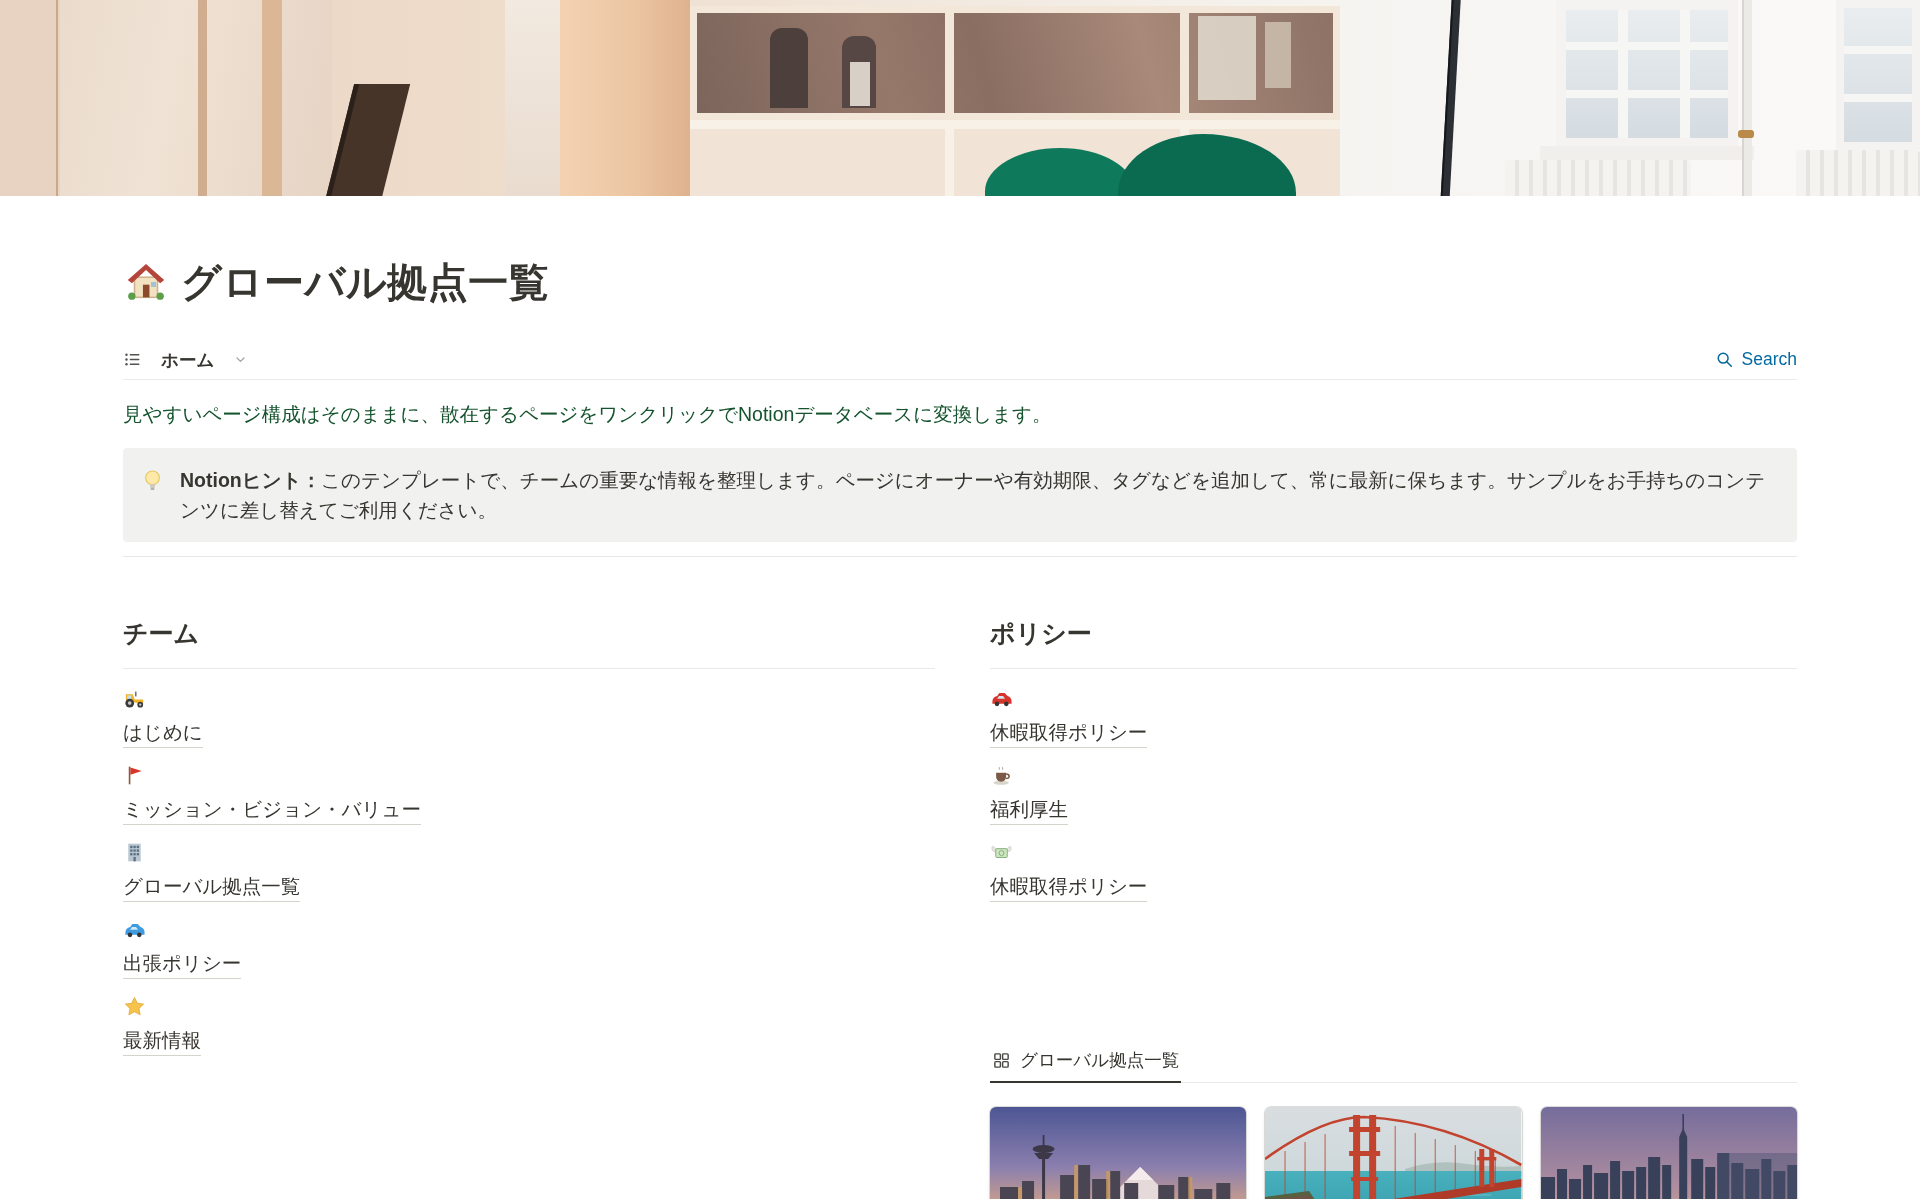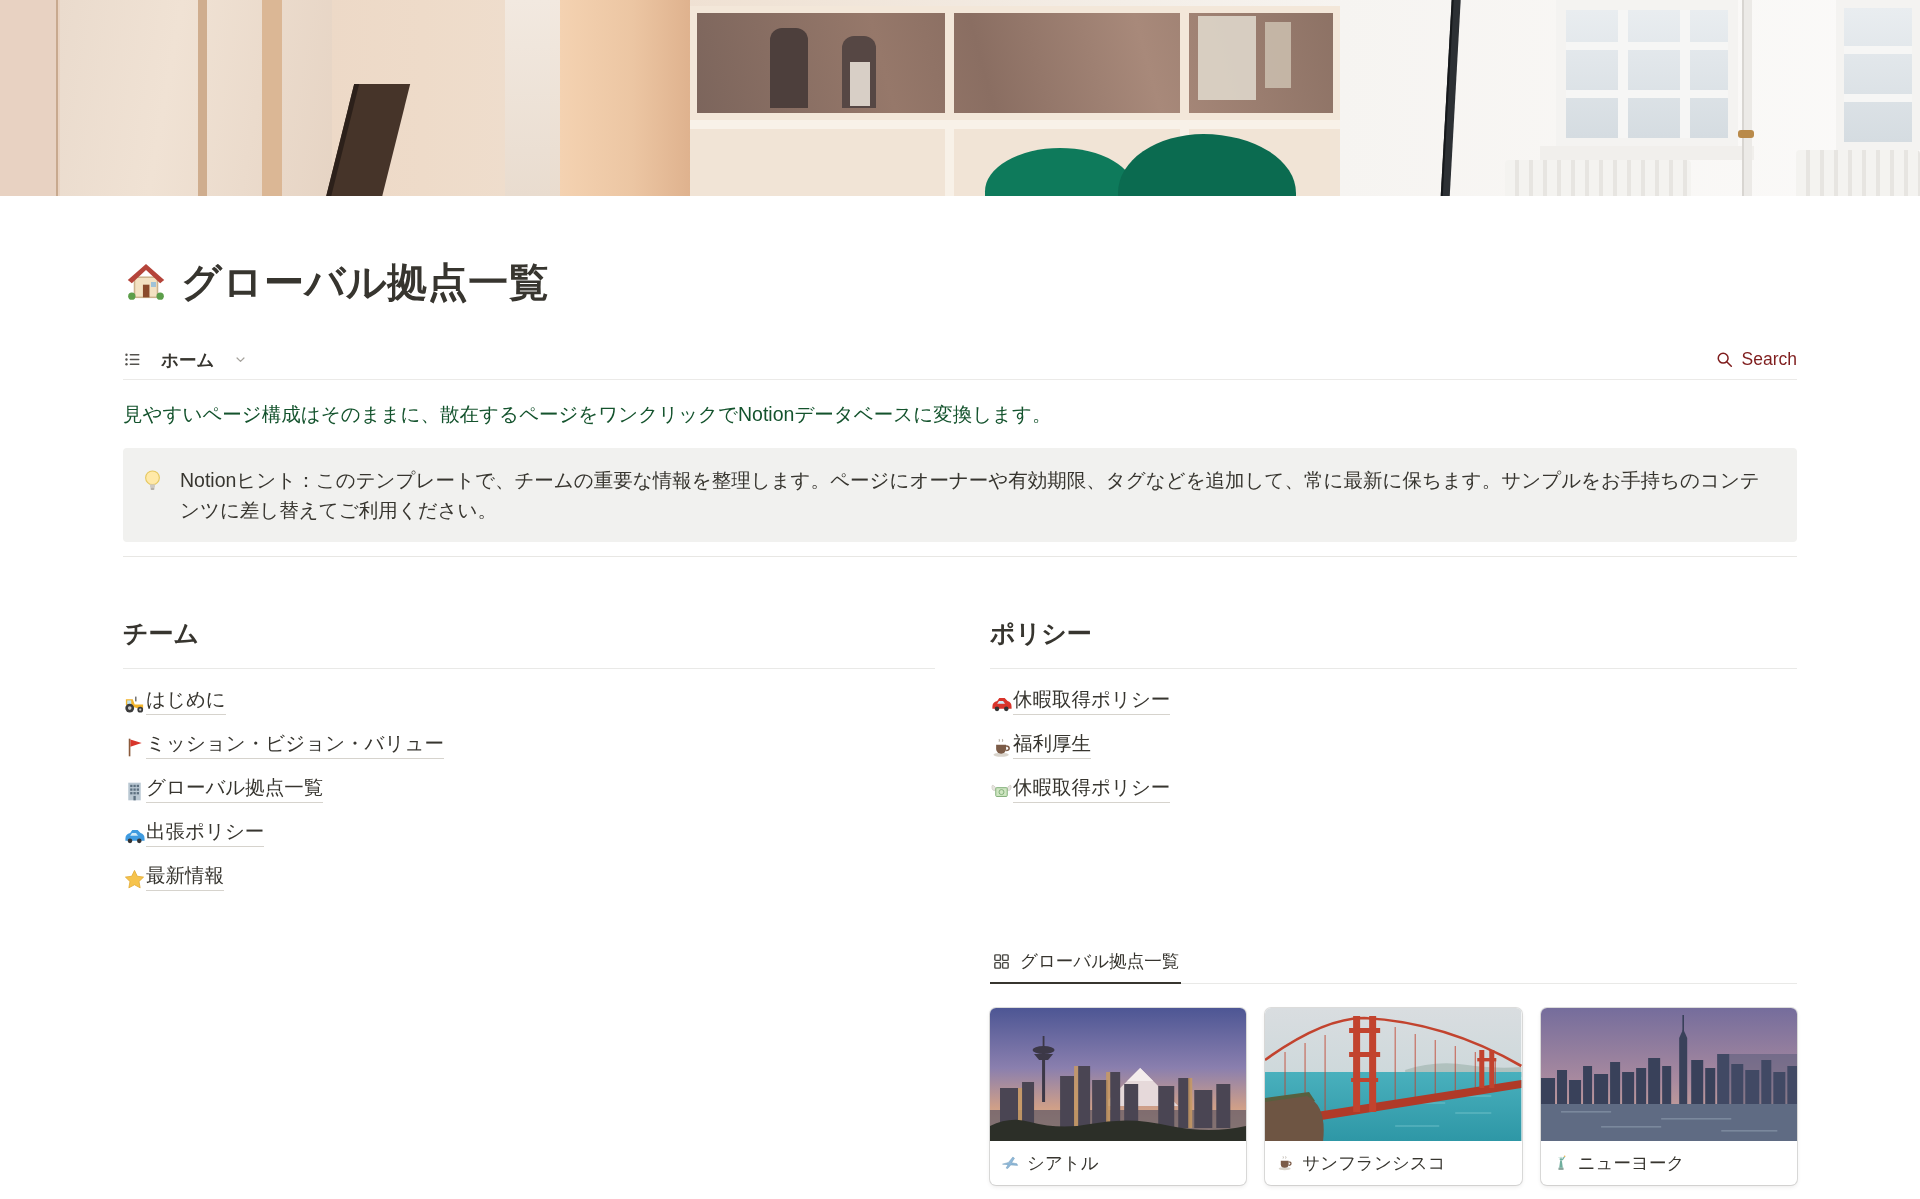--- a/index.html
+++ b/index.html
@@ -61,37 +61,37 @@
   .content { padding:0 123px; }
   h1.page-title { display:flex; align-items:center; gap:12px; margin-top:62px;
     font-size:40px; font-weight:700; line-height:48px; letter-spacing:.5px; }
   h1 .t-icon { width:46px; height:46px; flex:0 0 auto; }
 
   .view-bar { display:flex; justify-content:space-between; align-items:center;
     margin-top:34px; height:40px; border-bottom:1px solid #ebeae8; }
   .view-tab { display:flex; align-items:center; gap:19px; font-size:17.5px; font-weight:600; cursor:pointer; }
   .view-tab svg.li { width:19px; height:19px; color:#54524e; }
   .view-tab svg.ch { width:15px; height:15px; color:#a5a29c; }
-  .search-box { display:flex; align-items:center; gap:8px; color:#7f1d1d; font-size:17.5px; cursor:pointer; }
+  .search-box { display:flex; align-items:center; gap:8px; color:#0369a1; font-size:17.5px; cursor:pointer; }
   .search-box svg { width:19px; height:19px; }
 
   .description { margin-top:20px; font-size:19.5px; line-height:29px; color:#14532d; }
 
   .callout { margin-top:19px; display:flex; gap:14px; background:#f1f1ef; border-radius:4px;
     padding:17px 18px 17px 16px; font-size:19.5px; line-height:30px; }
   .callout .c-icon { width:27px; height:27px; flex:0 0 auto; margin-top:2px; }
-  .callout b { font-weight:400; }
+  .callout b { font-weight:700; }
 
   .divider { margin-top:14px; height:1px; background:#e8e7e4; }
 
   .columns { display:grid; grid-template-columns:812px 807px; column-gap:55px; margin-top:58px; }
   h2.col-heading { font-size:25px; font-weight:700; line-height:36px; }
   .h-rule { margin-top:17px; height:1px; background:#e9e9e7; }
   .link-list { margin-top:10px; }
-  .page-link { display:flex; align-items:flex-end; padding:8px 0; cursor:pointer; }
+  .page-link { display:flex; align-items:flex-start; gap:10px; padding:8px 0; cursor:pointer;flex-direction:column; }
   .page-link svg { width:23px; height:23px; flex:0 0 auto; }
   .page-link .lbl { font-size:19.5px; font-weight:500; line-height:25px;
     border-bottom:1px solid #d6d3cd; padding-bottom:2px; }
 
   
   .offices { margin-top:134px; }
   .gal-tabbar { border-bottom:1px solid #e9e9e7; }
   .gal-tab { display:inline-flex; align-items:center; gap:9px; padding:4px 2px 9px 2px;
     border-bottom:2.5px solid #37352f; margin-bottom:-1.5px; font-size:17.5px; font-weight:500; cursor:pointer; }
   .gal-tab svg { width:19px; height:19px; color:#494844; }

